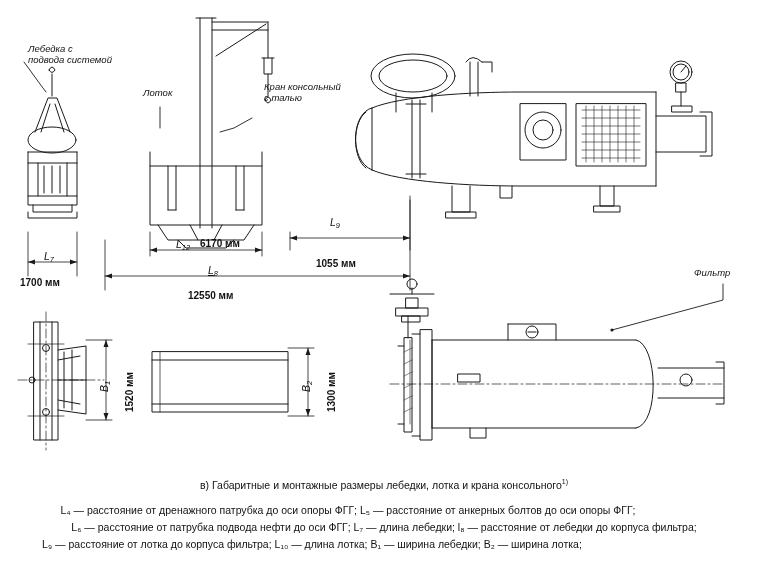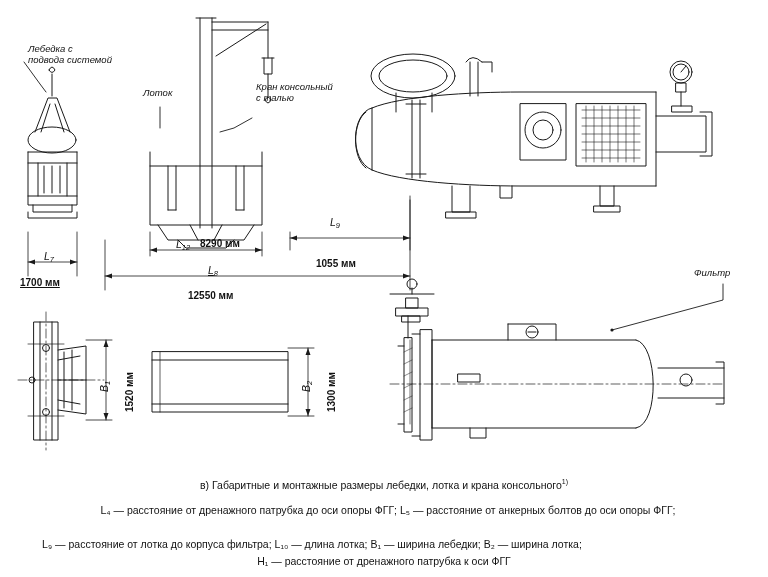--- a/index.html
+++ b/index.html
@@ -248,46 +248,46 @@
     </g>
   </svg>
 
   <div class="lbl" style="left:28px;top:36px;margin-top:8px;">
     <span>Лебедка с</span><br>
     <span>подвода системой</span>
   </div>
 
   <div class="lbl" style="left:143px;top:88px;">Лоток</div>
 
-  <div class="lbl" style="left:256px;top:82px;">
+  <div class="lbl" style="left:264px;top:82px;">
     <span>Кран консольный</span><br>
     <span>с талью</span>
   </div>
 
   <div class="lbl" style="left:694px;top:268px;">Фильтр</div>
 
   <div class="dimi" style="left:44px;top:250px;"><span>L</span><span class="sub">7</span></div>
-  <div class="dim" style="left:20px;top:277px;text-decoration:underline;">1700 мм</div>
+  <div class="dim" style="left:20px;top:277px;">1700 мм</div>
 
   <div class="dimi" style="left:176px;top:238px;"><span>L</span><span class="sub">12</span></div>
-  <div class="dim" style="left:200px;top:238px;">8290 мм</div>
+  <div class="dim" style="left:200px;top:238px;">6170 мм</div>
 
   <div class="dimi" style="left:208px;top:264px;text-decoration:underline;"><span>L</span><span class="sub">8</span></div>
   <div class="dim" style="left:188px;top:290px;">12550 мм</div>
 
   <div class="dimi" style="left:330px;top:216px;"><span>L</span><span class="sub">9</span></div>
   <div class="dim" style="left:316px;top:240px;margin-top:18px;">1055 мм</div>
 
   <div class="dimi vert" style="left:98px;top:392px;transform:rotate(-90deg);"><span>B</span><span class="sub">1</span></div>
   <div class="dim vert" style="left:124px;top:412px;transform:rotate(-90deg);">1520 мм</div>
 
   <div class="dimi vert" style="left:300px;top:392px;transform:rotate(-90deg);"><span>B</span><span class="sub">2</span></div>
   <div class="dim vert" style="left:326px;top:412px;transform:rotate(-90deg);">1300 мм</div>
 
   <div class="cap" style="left:0;top:478px;width:768px;text-align:center;">
     <span>в) Габаритные и монтажные размеры лебедки, лотка и крана консольного</span><sup>1)</sup>
   </div>
 
-  <div class="legend" style="left:0;top:504px;width:696px;text-align:center;padding-left:40px;">L₄ — расстояние от дренажного патрубка до оси опоры ФГГ; L₅ — расстояние от анкерных болтов до оси опоры ФГГ;</div>
+  <div class="legend" style="left:0;top:504px;width:696px;text-align:center;">L₄ — расстояние от дренажного патрубка до оси опоры ФГГ; L₅ — расстояние от анкерных болтов до оси опоры ФГГ;</div>
+  <div class="legend" style="left:0;top:521px;width:768px;text-align:center;">L₆ — расстояние от патрубка подвода нефти до оси ФГГ;  L₇ — длина лебедки; l₈ — расстояние от лебедки до корпуса фильтра;</div>
   <div class="legend" style="left:0;top:538px;width:624px;text-align:center;">L₉ — расстояние от лотка до корпуса фильтра; L₁₀ — длина лотка; B₁ — ширина лебедки; B₂ — ширина лотка;</div>
-  <div class="legend" style="left:0;top:555px;width:768px;text-align:center;">H₁ — расстояние от дренажного патрубка к оси ФГГ</div>
 
 </div>
 
 </body></html>

